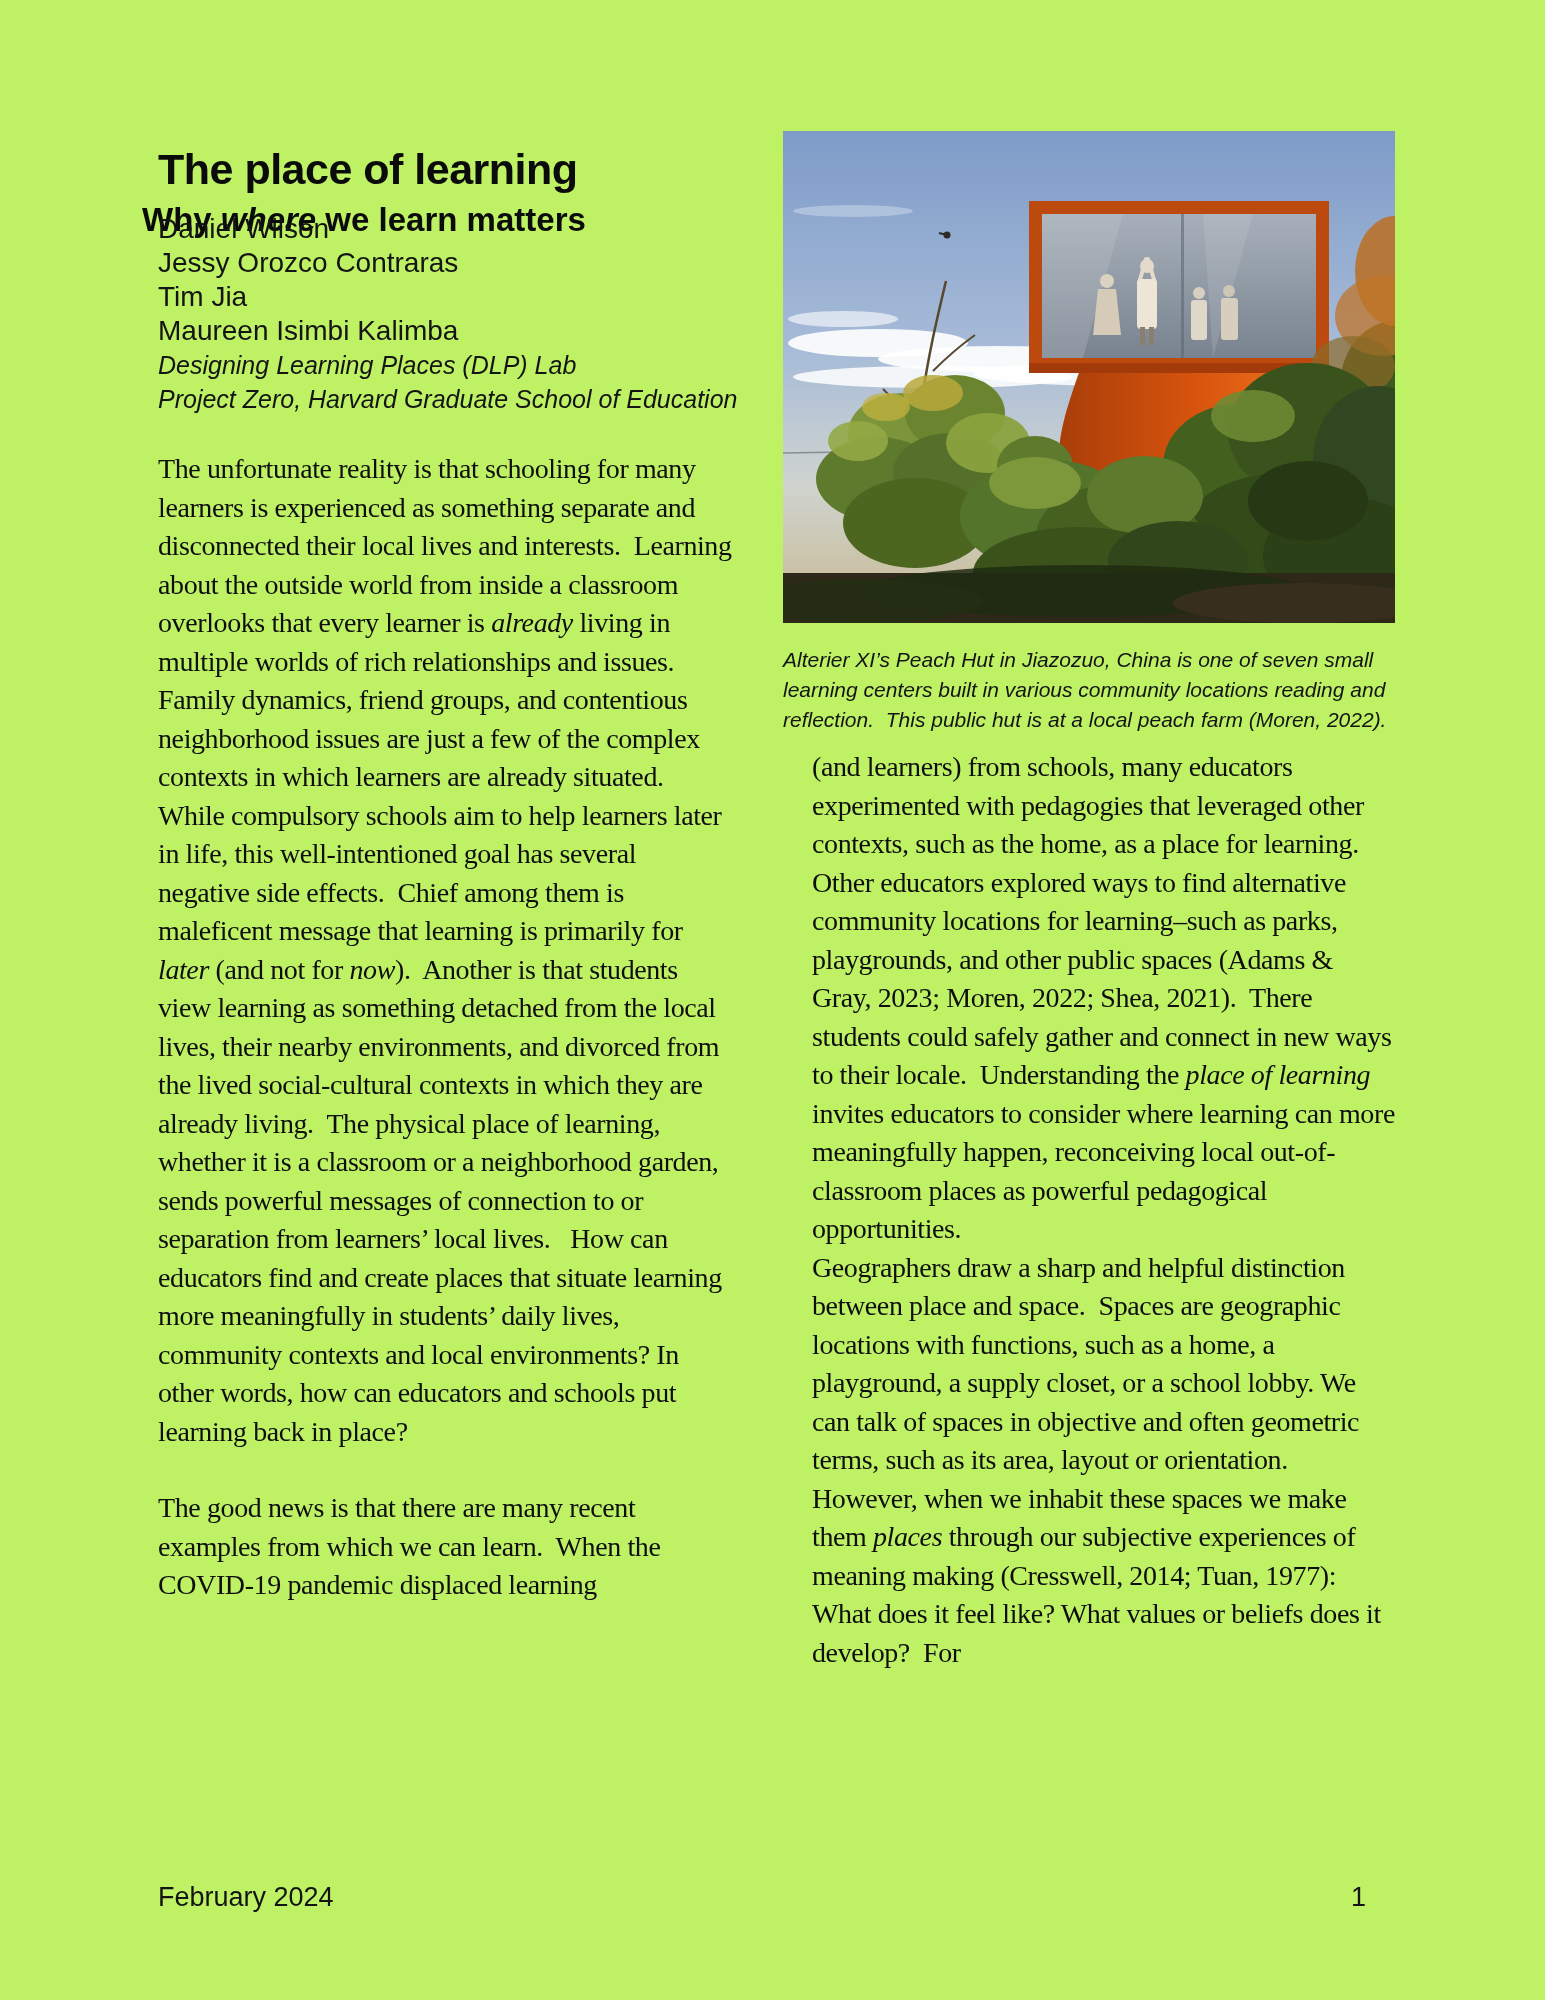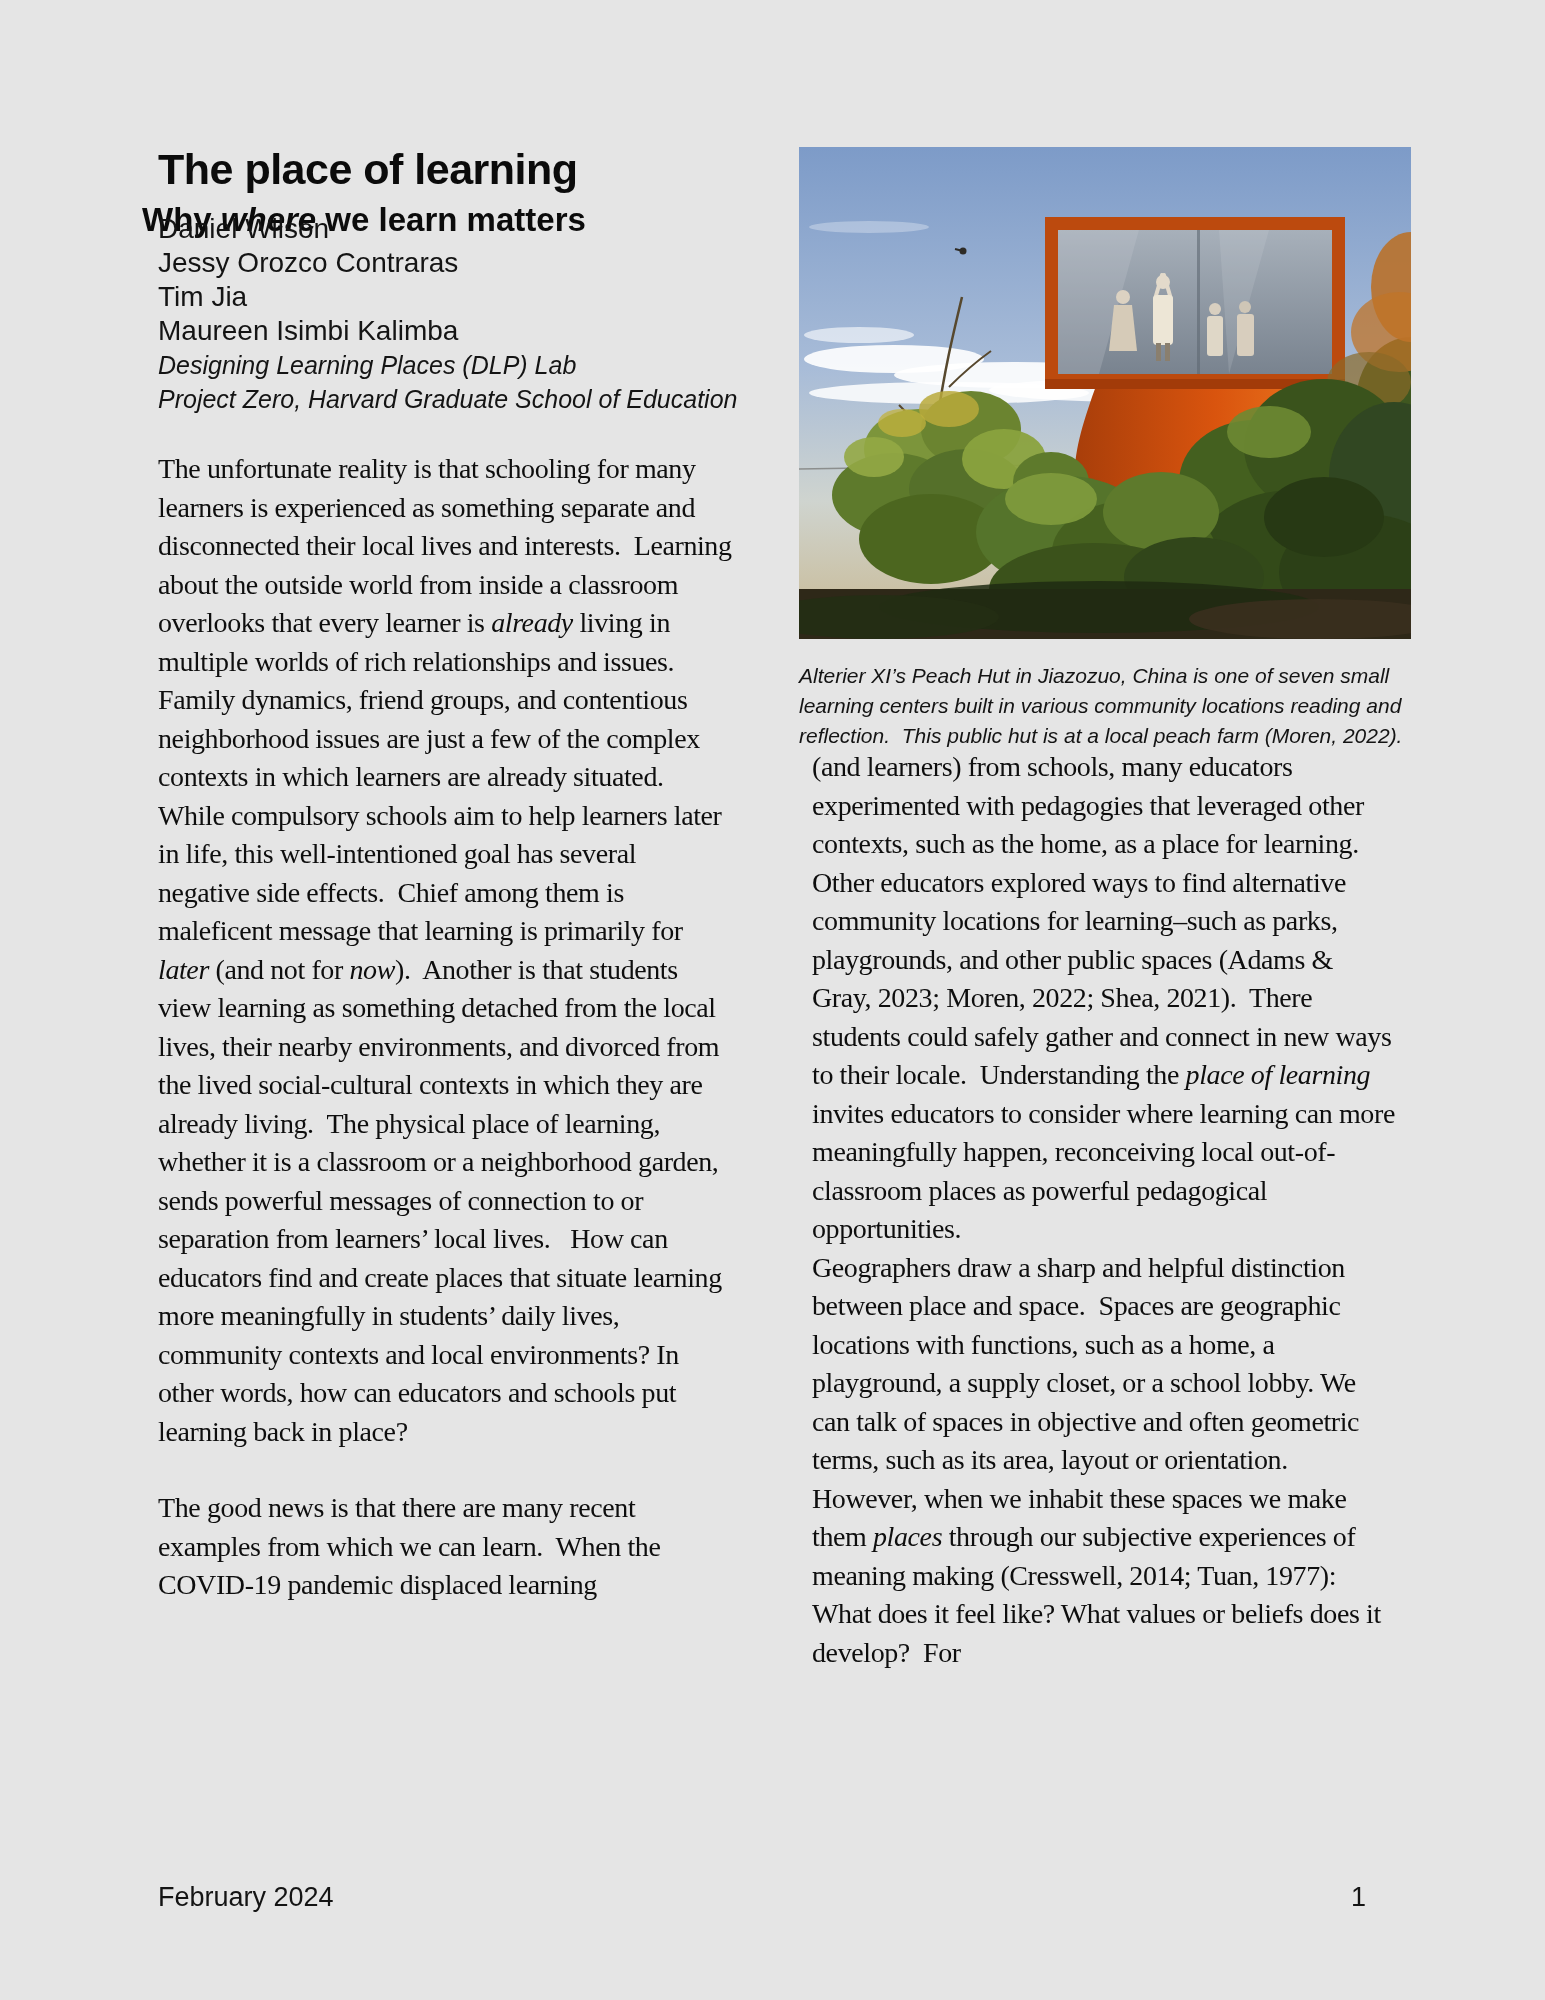--- a/index.html
+++ b/index.html
@@ -1,16 +1,16 @@
 <!DOCTYPE html>
 <html style="--heading-blue: #2E74B5;"><head>
 <meta charset="utf-8">
 <style>
   html,body{margin:0;padding:0;background:#ffffff;}
-  .page{position:relative;width:1545px;height:2000px;background:#e5e5e5;color:#101010;
+  .page{position:relative;width:1545px;height:2000px;background:#bef264;color:#101010;
         font-family:"Liberation Serif",serif;overflow:hidden;}
   
   .title{position:absolute;left:158px;top:116px;font-family:"Liberation Sans",sans-serif;
          font-weight:700;font-size:43px;letter-spacing:-0.5px;color:#0b0b0b;}
   .subtitle{position:absolute;left:142px;top:174px;font-family:"Liberation Sans",sans-serif;
          font-weight:700;font-size:33px;color:#0b0b0b;}
   .byline{position:absolute;left:158px;top:212px;font-family:Liberation Sans, sans-serif;
          font-size:28px;line-height:34px;color:#141414;}
   .affil{font-style:italic;font-size:25px;}
   
@@ -42,21 +42,21 @@
 
   <div class="byline">
     <div>Daniel Wilson</div>
     <div>Jessy Orozco Contraras</div>
     <div>Tim Jia</div>
     <div>Maureen Isimbi Kalimba</div>
     <div class="affil">Designing Learning Places (DLP) Lab</div>
     <div class="affil">Project Zero, Harvard Graduate School of Education</div>
   </div>
 
-  <figure class="figure" style="margin:16px;">
+  <figure class="figure" style="margin:0;">
     <svg width="612" height="492" viewBox="0 0 612 492" aria-hidden="true">
       <defs>
         <linearGradient id="skyG" x1="0" y1="0" x2="0" y2="1">
           <stop offset="0" stop-color="#7D9BC8"></stop>
           <stop offset="0.45" stop-color="#A8BCD8"></stop>
           <stop offset="0.72" stop-color="#CFD4CF"></stop>
           <stop offset="1" stop-color="#C8B78F"></stop>
         </linearGradient>
         <linearGradient id="hutG" x1="0" y1="0" x2="1" y2="0">
           <stop offset="0" stop-color="#A83E0A"></stop>

